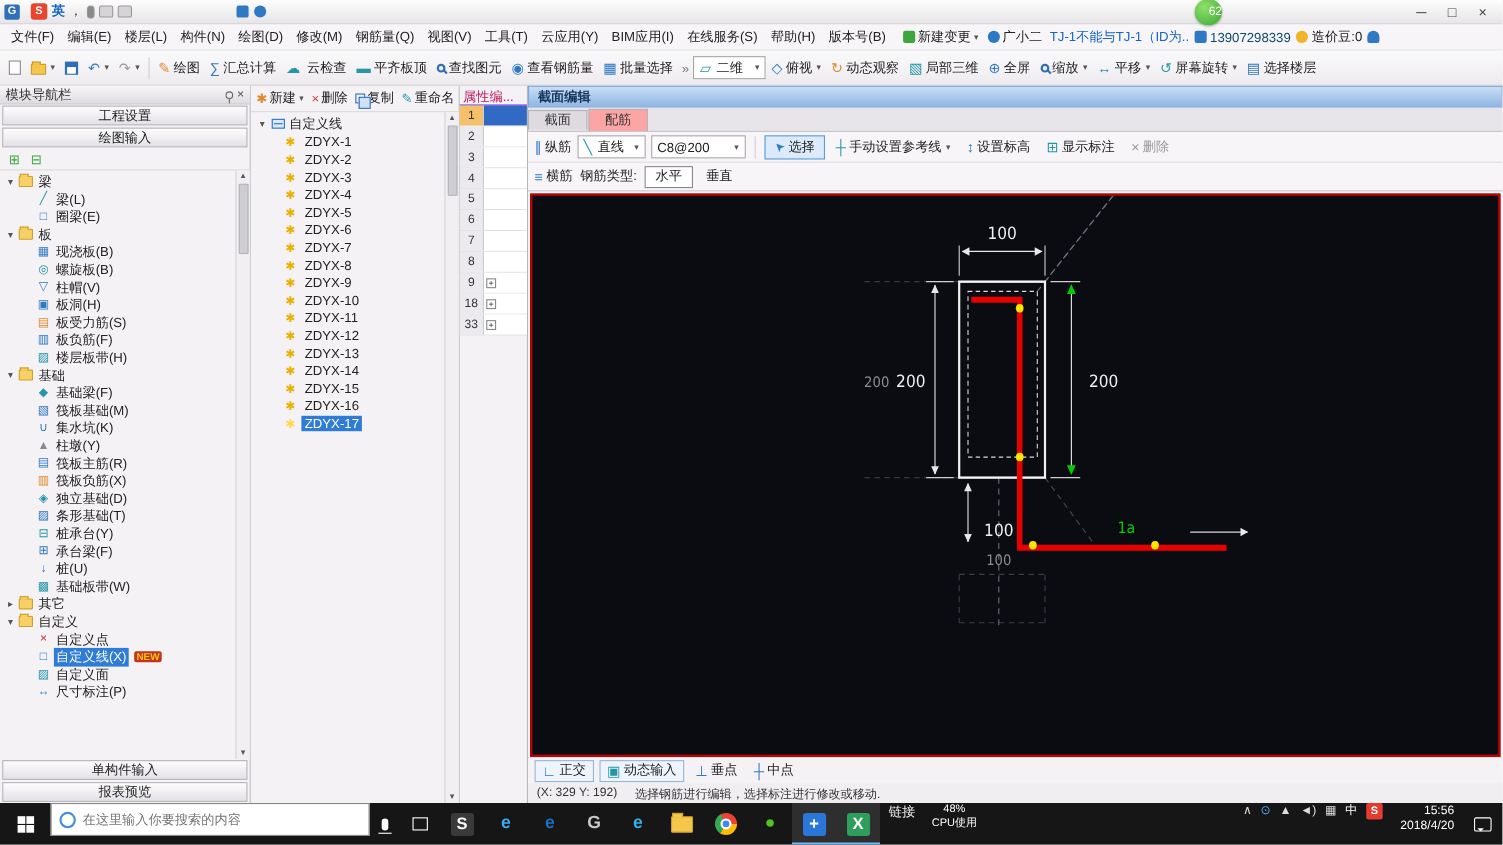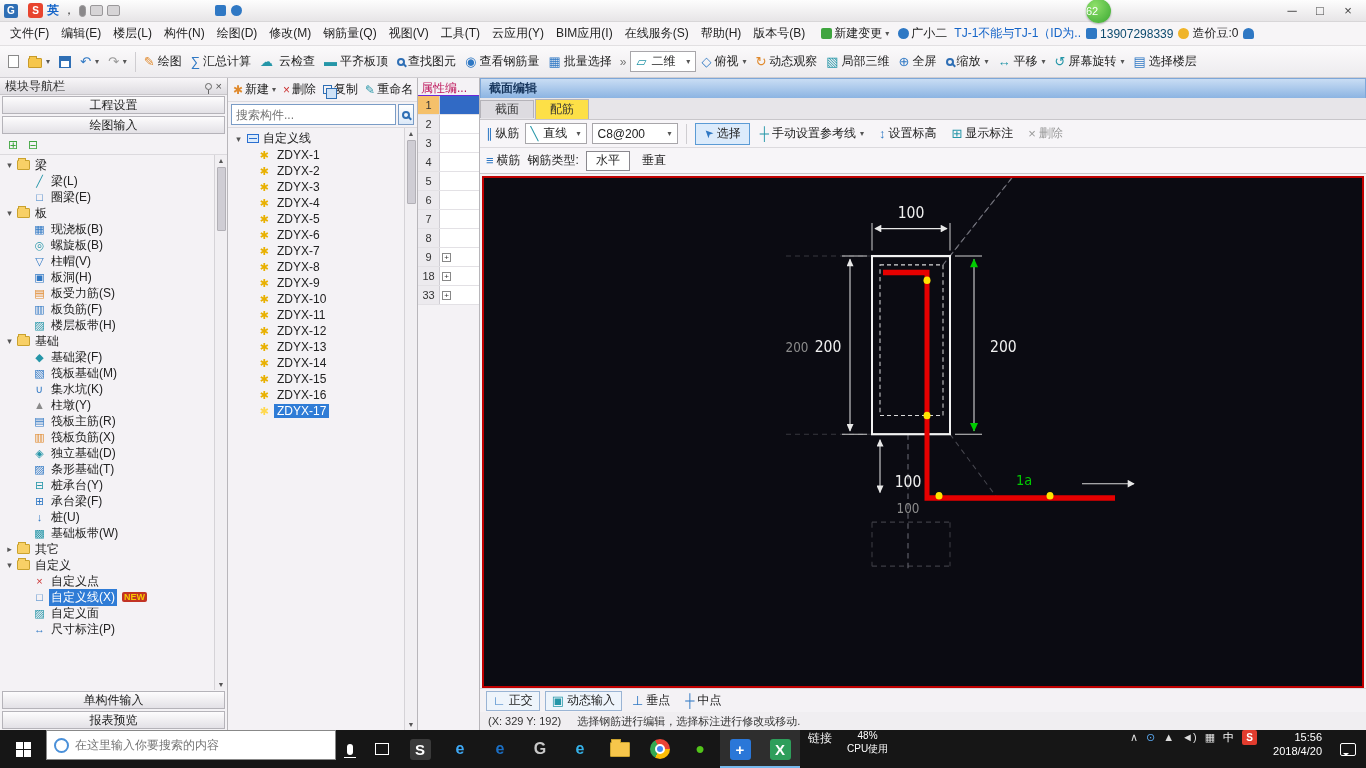--- a/index.html
+++ b/index.html
@@ -21,21 +21,21 @@
   .sogou-s{width:15px;height:15px;background:#e8442e;color:#fff;border-radius:3px;font-weight:bold;font-size:10px;display:flex;align-items:center;justify-content:center}
   .lang-en{color:#1464c8;font-weight:bold}
   .punct{color:#333}
   .mini{display:inline-block;width:13px;height:11px;background:#d6d4d6;border:1px solid #9a989a;border-radius:2px}
   .mini.mic{width:7px;height:12px;border-radius:4px;background:#8a888a}
   .tb-tools{display:flex;align-items:center;gap:5px;margin-left:95px}
   .blue-dot{width:11px;height:11px;background:#2f78c4;border-radius:2px}
   .blue-dot.r{border-radius:50%}
   .bubble62{position:absolute;left:1086px;top:-1px;width:25px;height:24px;border-radius:50%;
             background:radial-gradient(circle at 35% 30%,#8fe06a,#3aa832);color:#fff;font-size:11px;font-weight:bold;
-            display:flex;align-items:center;justify-content:flex-start;box-shadow:0 1px 2px rgba(0,0,0,.3)}
+            display:flex;align-items:center;justify-content:flex-end;box-shadow:0 1px 2px rgba(0,0,0,.3)}
   .win-btns{margin-left:auto;display:flex}
   .win-btn{width:28px;height:18px;display:flex;align-items:center;justify-content:center;color:#444;font-size:13px}
 
   
   .menubar{height:24px;flex:0 0 auto;background:#f7f5f7;border-bottom:1px solid #e2e0e2;display:flex;align-items:center;padding:0 4px;white-space:nowrap}
   .menu-item{padding:3px 6px;color:#222}
   .menu-right{display:flex;align-items:center;gap:5px;margin-left:8px}
   .mr-ic{width:11px;height:11px;border-radius:2px;display:inline-block}
   .notice{color:#1464c8}
   .phone{color:#0c4a6e;display:flex;align-items:center;gap:3px}
@@ -120,21 +120,21 @@
   .prow.sel .pnum{background:#f5c06a}
   .prow.sel .psliver{background:#316ac5}
   .pplus{width:9px;height:9px;border:1px solid #888;background:#fff;font-size:8px;line-height:7px;text-align:center;color:#333}
 
   
   .editor{flex:1;display:flex;flex-direction:column;min-width:0;min-height:0;background:#f4f2f5}
   .ed-title{height:20px;flex:0 0 auto;background:linear-gradient(#c9ddf4,#8cb4e2);border:1px solid #7ea7d8;border-bottom:none;
             display:flex;align-items:center;padding:0 8px;color:#17365d;font-weight:bold}
   .ed-tabs{height:22px;flex:0 0 auto;background:#e7e5e9;display:flex;align-items:center;padding-left:0;gap:1px;border-bottom:1px solid #c8c6ca}
   .tab{height:18px;padding:0 14px;display:flex;align-items:center;background:#dddbe0;border:1px solid #b5b3b9;border-bottom:none;color:#333}
-  .tab.active{background:#fde047;height:20px}
+  .tab.active{background:#fca5a5;height:20px}
   .ed-tb1{height:28px;flex:0 0 auto;display:flex;align-items:center;gap:5px;padding:0 6px;background:#f7f5f8;border-bottom:1px solid #dcdade;white-space:nowrap;overflow:hidden}
   .ed-tb2{height:26px;flex:0 0 auto;display:flex;align-items:center;gap:7px;padding:0 6px;background:#f7f5f8;border-bottom:1px solid #c8c6ca}
   .lab{display:flex;align-items:center;gap:3px;color:#222}
   .btn-sel{display:flex;align-items:center;gap:4px;border:1px solid #5b9bd5;background:#dcebfb;height:22px;padding:0 8px}
   .cursor-ic{display:inline-block;transform:rotate(-135deg);color:#2f78c4;font-size:11px}
   .box-btn{display:flex;align-items:center;justify-content:center;border:1px solid #8a888e;background:#fff;height:20px;padding:0 9px}
   .flat{display:flex;align-items:center;gap:3px;padding:0 5px}
   .canvas-wrap{flex:1;margin:2px 2px 0 2px;position:relative;min-height:0}
   .canvas{position:absolute;inset:0;background:#0b0b12;border:2px solid #c00000}
   .canvas svg{position:absolute;inset:0;width:100%;height:100%}
@@ -535,26 +535,20 @@
             <i class="c-red">×</i>
             <b>删除</b>
           </span>
         <span class="ctb">
             <span class="ic-copy"></span>
             <b>复制</b>
           </span>
         <span class="ctb">
             <i class="c-teal">✎</i>
             <b>重命名</b>
-          </span>
-      </div>
-      <div class="search-row">
-        <input class="search-input" placeholder="搜索构件..." style="">
-        <span class="search-btn">
-            <span class="mag"></span>
           </span>
       </div>
       <div class="comp-zone">
         <div class="comp-tree">
           <div class="cgroup">
             <span class="tw">▾</span>
             <span class="gic"></span>
             <span>自定义线</span>
           </div>
           <div>

